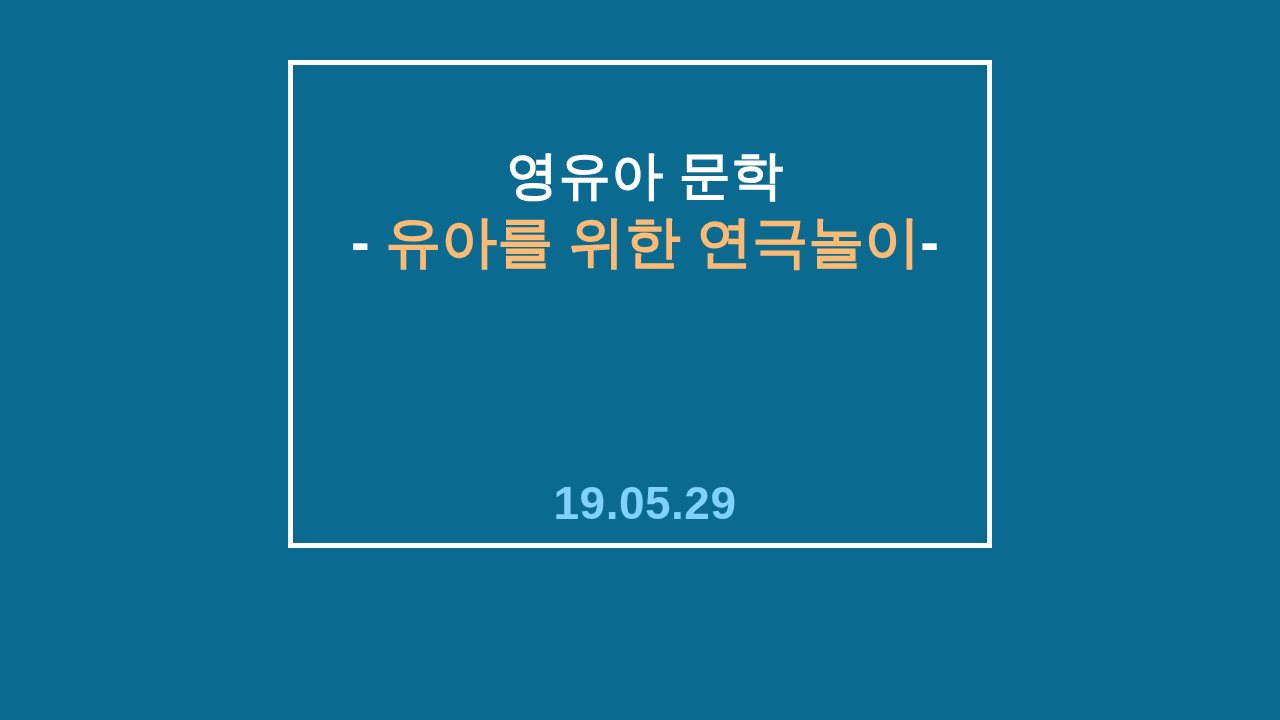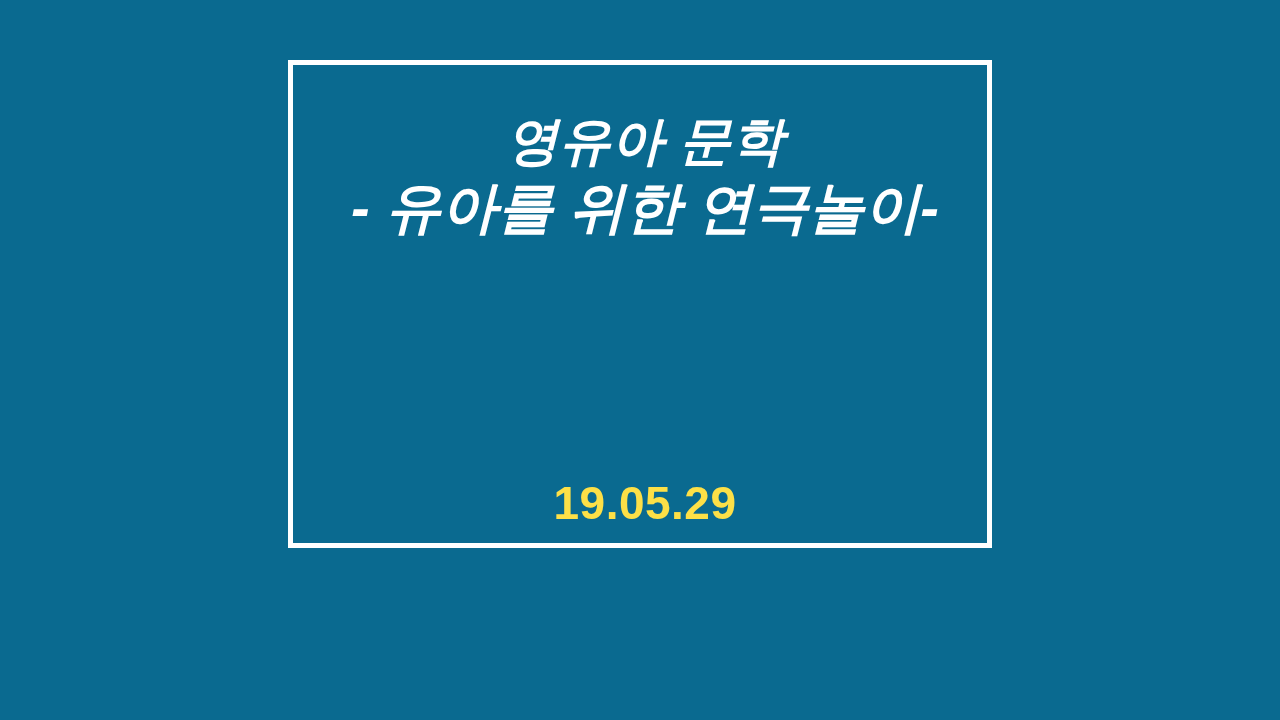--- a/index.html
+++ b/index.html
@@ -33,24 +33,23 @@
     border: 5px solid #ffffff;
     box-sizing: border-box;
   }
 
   
   #title-block {
     position: absolute;
     left: 0;
     top: 0;
     width: 704px;
-    padding-top: 44px;
+    padding-top: 78px;
     box-sizing: border-box;
     text-align: center;
-    font-style: italic;
   }
 
   .title-line {
     display: block;
     color: #ffffff;
     font-weight: bold;
     font-size: 52px;
     line-height: 64px;
     letter-spacing: 0.5px;
     white-space: nowrap;
@@ -63,36 +62,36 @@
     line-height: 70px;
     white-space: nowrap;
     color: #ffffff;
   }
 
   .subtitle-line .dash {
     color: #ffffff;
   }
 
   .subtitle-line .hl {
-    color: #ffffff;
+    color: #fdba74;
   }
 
   #date-block {
     position: absolute;
     left: 0;
     top: 0;
     width: 704px;
     padding-top: 413px;
     box-sizing: border-box;
     text-align: center;
   }
 
   .date-text {
     display: inline-block;
-    color: #fde047;
+    color: #7dd3fc;
     font-weight: bold;
     font-size: 46px;
     line-height: 50px;
     letter-spacing: 0.5px;
     white-space: nowrap;
   }
 </style>
 </head>
 <body>
 

